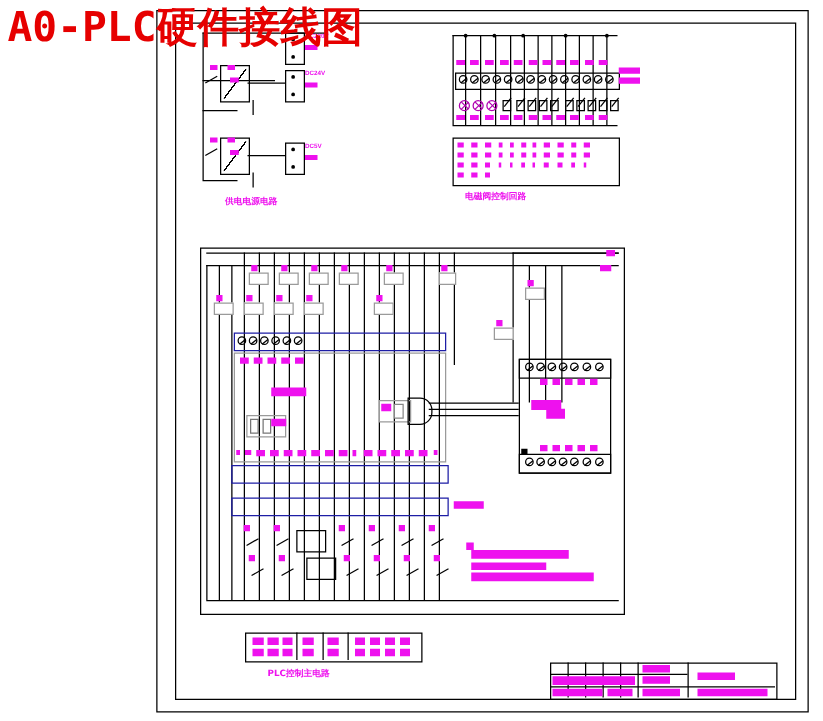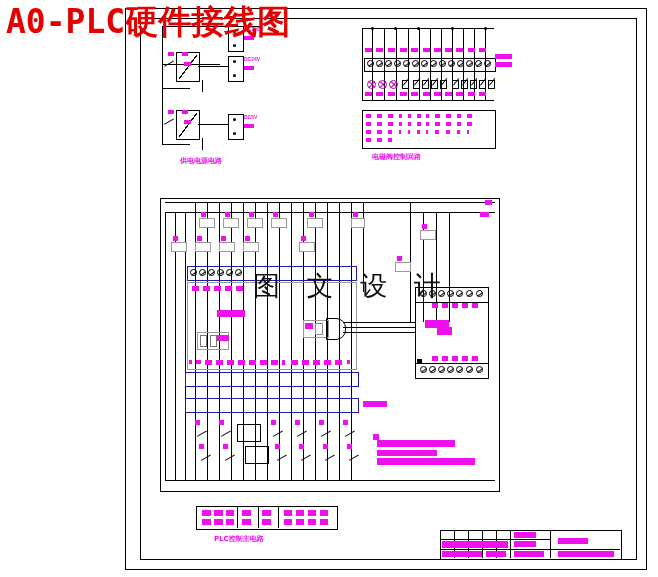--- a/index.html
+++ b/index.html
@@ -89,21 +89,20 @@
 </head>
 <body>
 
 <div id="stage">
 
   <div id="title" class="abs">A0-PLC硬件接线图</div>
 
   <div id="frame-outer" class="abs frm"></div>
   <div id="frame-inner" class="abs frm"></div>
 
-  <div id="watermark" class="abs">图 文 设 计</div>
 
   <div class="abs" id="sec-power" style="left:150px;top:22px;width:120px;height:130px;">
 
     <div class="abs wire vw" style="left:12px;top:4px;width:1px;height:118px;"></div>
     <div class="abs wire hw" style="left:12px;top:4px;width:100px;height:1px;"></div>
     <div class="abs wire hw" style="left:12px;top:42px;width:58px;height:1px;"></div>
     <div class="abs wire hw" style="left:12px;top:66px;width:28px;height:1px;"></div>
     <div class="abs wire hw" style="left:12px;top:122px;width:28px;height:1px;"></div>
 
     <div class="abs psu" style="left:26px;top:30px;width:22px;height:28px;"></div>

